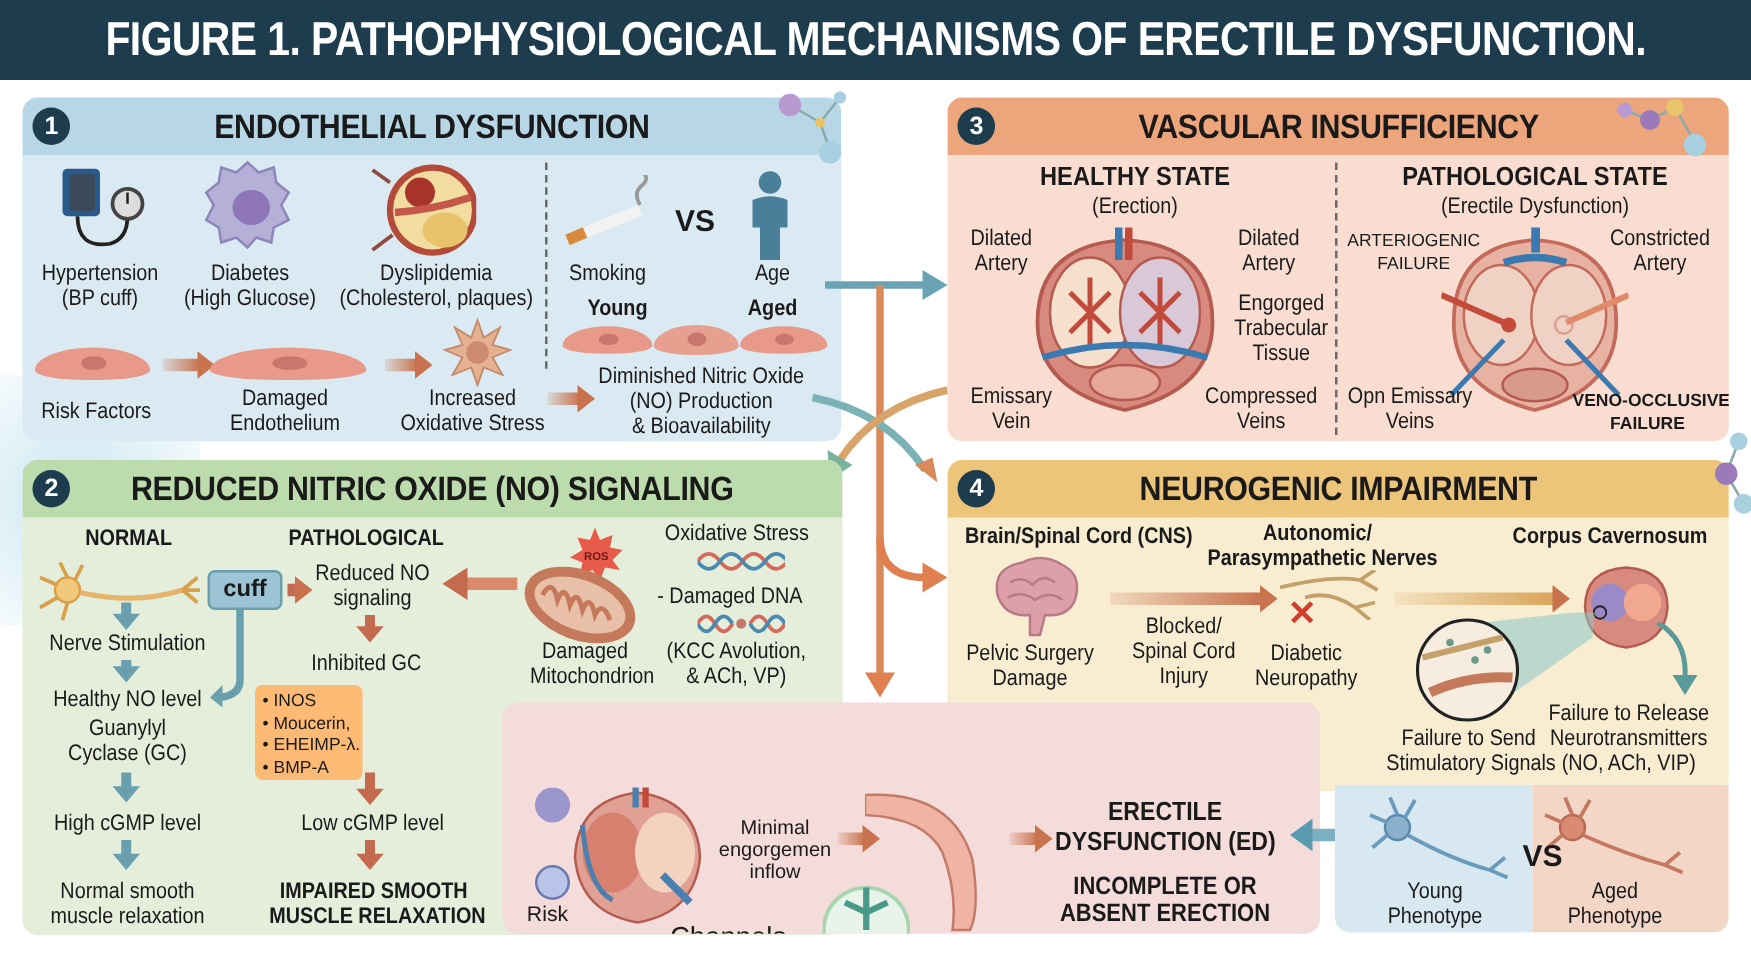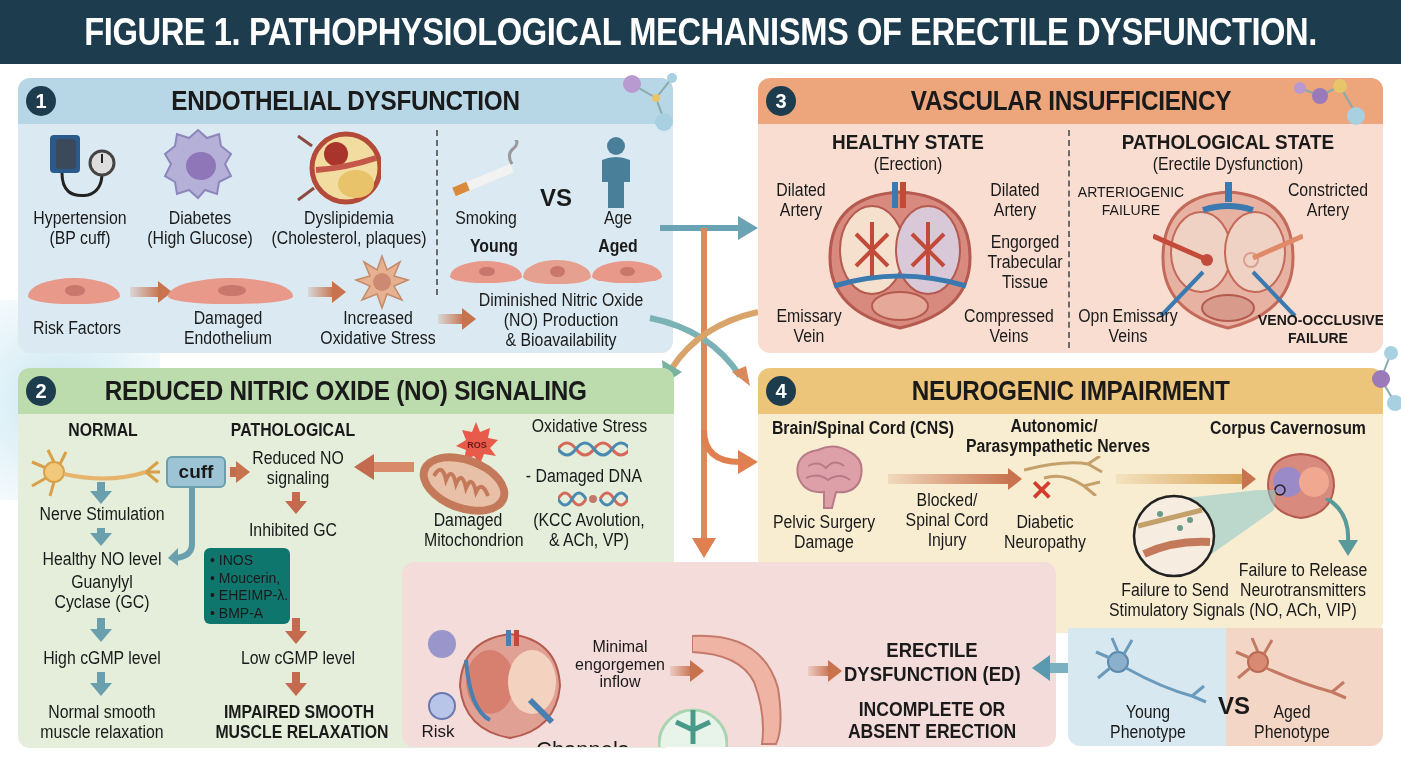--- a/index.html
+++ b/index.html
@@ -73,23 +73,23 @@
 
   .cell {
     position: absolute; background: #e8998a; border-radius: 50% 50% 45% 45% / 70% 70% 30% 30%;
   }
   .cell::after { content: ""; position: absolute; left: 40%; top: 25%; width: 22%; height: 45%; background: #c9766c; border-radius: 50%; }
   .enos {
     position: absolute; left: 148px; top: 88px; width: 60px; height: 32px; background: #9cc4d4;
     border: 2px solid #6a9fae; border-radius: 6px; font-weight: bold; font-size: 19px;
     display: flex; align-items: center; justify-content: center;
   }
-  .drug-box { position: absolute; background: #0f766e; border-radius: 6px; font-size: 14px; line-height: 1.25; padding: 4px 6px; }
+  .drug-box { position: absolute; background: #fdba74; border-radius: 6px; font-size: 14px; line-height: 1.25; padding: 4px 6px; }
   .drug-box div { white-space: nowrap; }
-  .vs { position: absolute; font-weight: bold; font-size: 24px; margin-top: 20px; }
+  .vs { position: absolute; font-weight: bold; font-size: 24px; }
   .x-mark { position: absolute; color: #d43c2c; font-size: 28px; font-weight: bold; }
 </style>
 </head>
 <body>
 
 <div class="bg-glow"></div>
 
 <div class="title-bar">
   <h1>FIGURE 1. PATHOPHYSIOLOGICAL MECHANISMS OF ERECTILE DYSFUNCTION.</h1>
 </div>
@@ -419,21 +419,21 @@
     <path d="M90 4 Q138 10 140 56 Q136 100 90 108 Q44 100 40 56 Q42 10 90 4Z" fill="#e0a094" stroke="#b55a4e" stroke-width="2"></path>
     <ellipse cx="70" cy="52" rx="24" ry="32" fill="#d88070"></ellipse>
       <ellipse cx="112" cy="52" rx="24" ry="32" fill="#f4d2c0"></ellipse>
     <path d="M46 30 Q50 80 70 90" stroke="#4a80b0" stroke-width="4" fill="none"></path>
     <line x1="110" y1="70" x2="132" y2="92" stroke="#4a80b0" stroke-width="6"></line>
     <rect x="86" y="-4" width="5" height="20" fill="#4a80b0"></rect>
       <rect x="94" y="-4" width="5" height="20" fill="#c24a3a"></rect>
   </svg>
   <div class="t" style="left:6px;top:160px;width:60px;font-size:17px">Risk</div>
   <div class="t" style="left:134px;top:176px;width:90px;font-size:22px">Channels</div>
-  <div class="t" style="left:168px;top:76px;width:100px;font-size:16px;line-height:1.1">
+  <div class="t" style="left:168px;top:92px;width:100px;font-size:16px;line-height:1.1">
     <div>Minimal</div>
       <div>engorgemen</div>
       <div>inflow</div>
   </div>
   <div class="arrow-r" style="left:268px;top:104px;width:22px"></div>
   <svg style="position:absolute;left:290px;top:66px" width="110" height="120" viewBox="0 0 110 120">
     <path d="M0 8 Q70 4 86 60 Q92 100 84 116 L70 116 Q74 86 62 54 Q48 26 0 24Z" fill="#f0b4a4" stroke="#c47a6a" stroke-width="2"></path>
   </svg>
   <svg style="position:absolute;left:256px;top:138px" width="70" height="50" viewBox="0 0 70 50">
     <circle cx="35" cy="44" r="34" fill="#e8f4ea" stroke="#a8d4b0" stroke-width="3"></circle>

